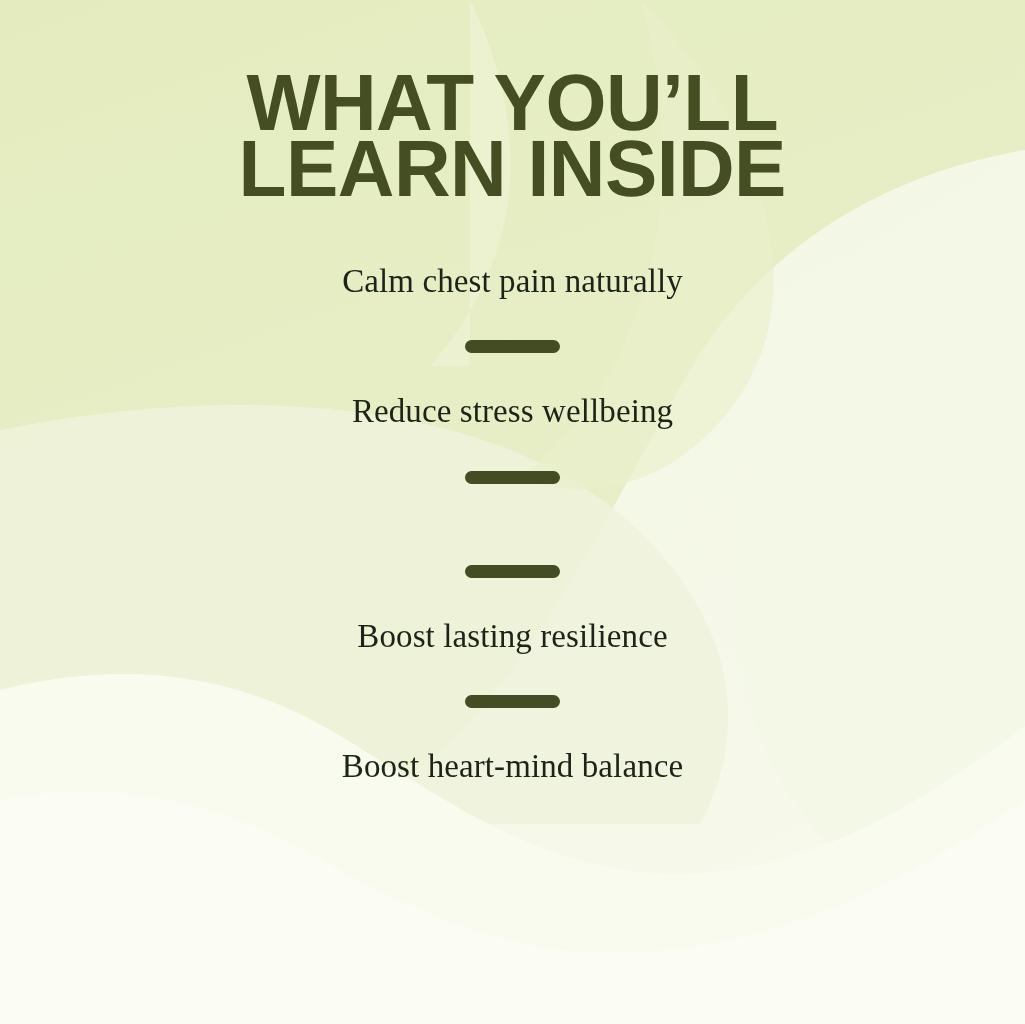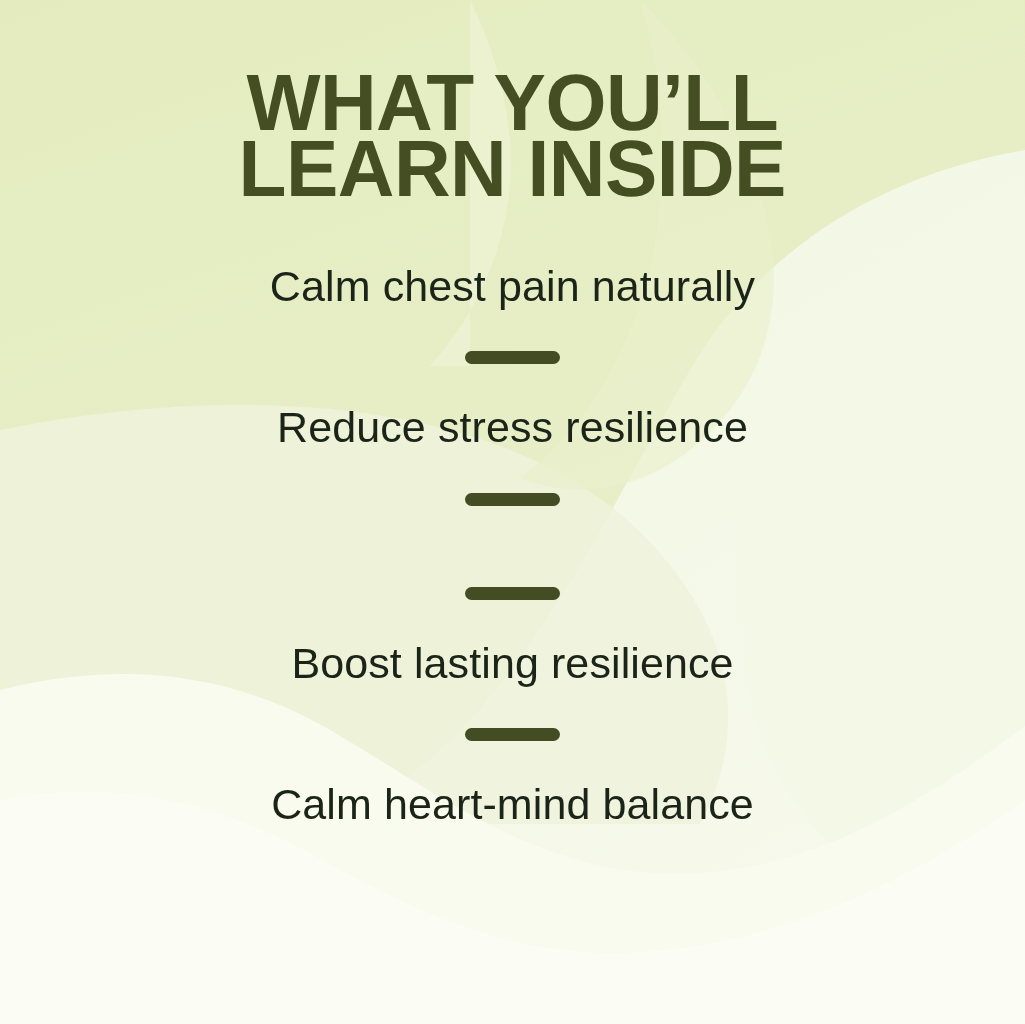--- a/index.html
+++ b/index.html
@@ -71,23 +71,23 @@
     width: 100%;
     display: flex;
     flex-direction: column;
     align-items: center;
     margin-top: 62px;
   }
 
   .benefit-item {
     text-align: center;
     color: #1b2418;
-    font-family: Liberation Sans, sans-serif;
+    font-family: Liberation Serif, serif;
     font-weight: 400;
-    font-size: 43px;
+    font-size: 33px;
     line-height: 1.1;
     letter-spacing: 0.1px;
     white-space: nowrap;
   }
 
   .divider-wrap {
     display: flex;
     justify-content: center;
     width: 100%;
     padding: 41px 0 40px 0;
@@ -172,34 +172,34 @@
     </h1>
 
     <ul class="benefit-list">
 
       <li class="benefit-item">Calm chest pain naturally</li>
 
       <li class="divider-wrap">
         <span class="divider-pill"></span>
       </li>
 
-      <li class="benefit-item">Reduce stress resilience</li>
+      <li class="benefit-item">Reduce stress wellbeing</li>
 
       <li class="divider-wrap">
         <span class="divider-pill"></span>
       </li>
 
 
       <li class="divider-wrap">
         <span class="divider-pill"></span>
       </li>
 
       <li class="benefit-item">Boost lasting resilience</li>
 
       <li class="divider-wrap">
         <span class="divider-pill"></span>
       </li>
 
-      <li class="benefit-item">Calm heart-mind balance</li>
+      <li class="benefit-item">Boost heart-mind balance</li>
 
     </ul>
   </div>
 </div>
 
 </body></html>

